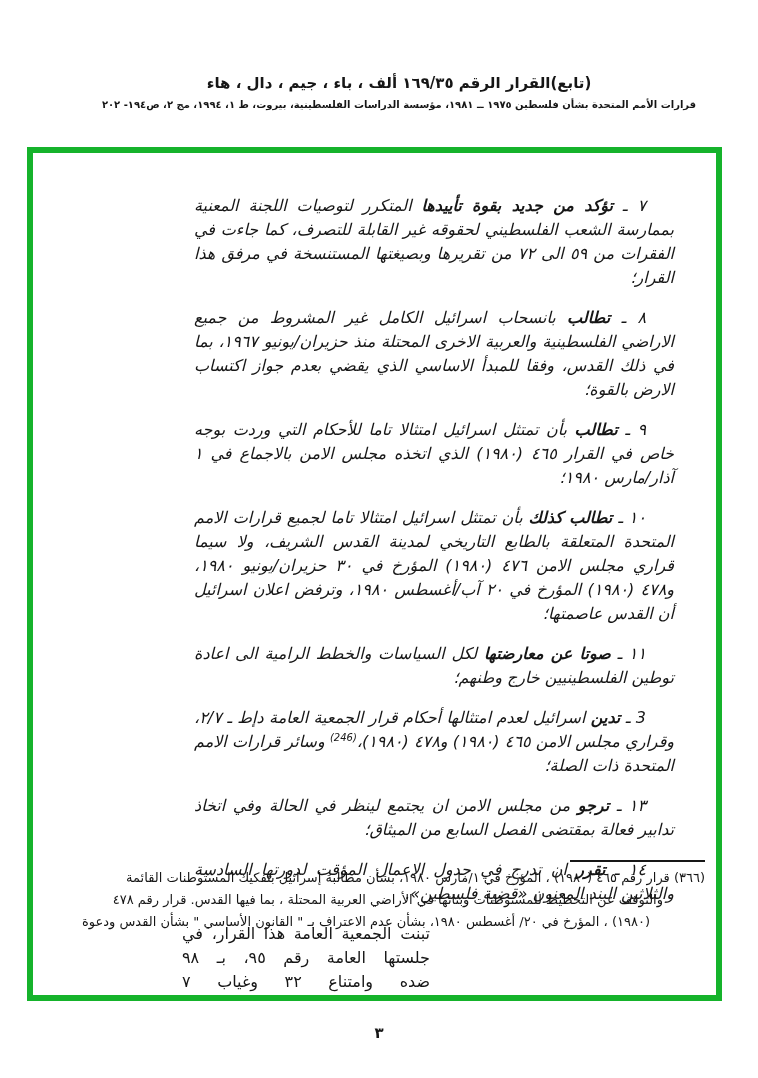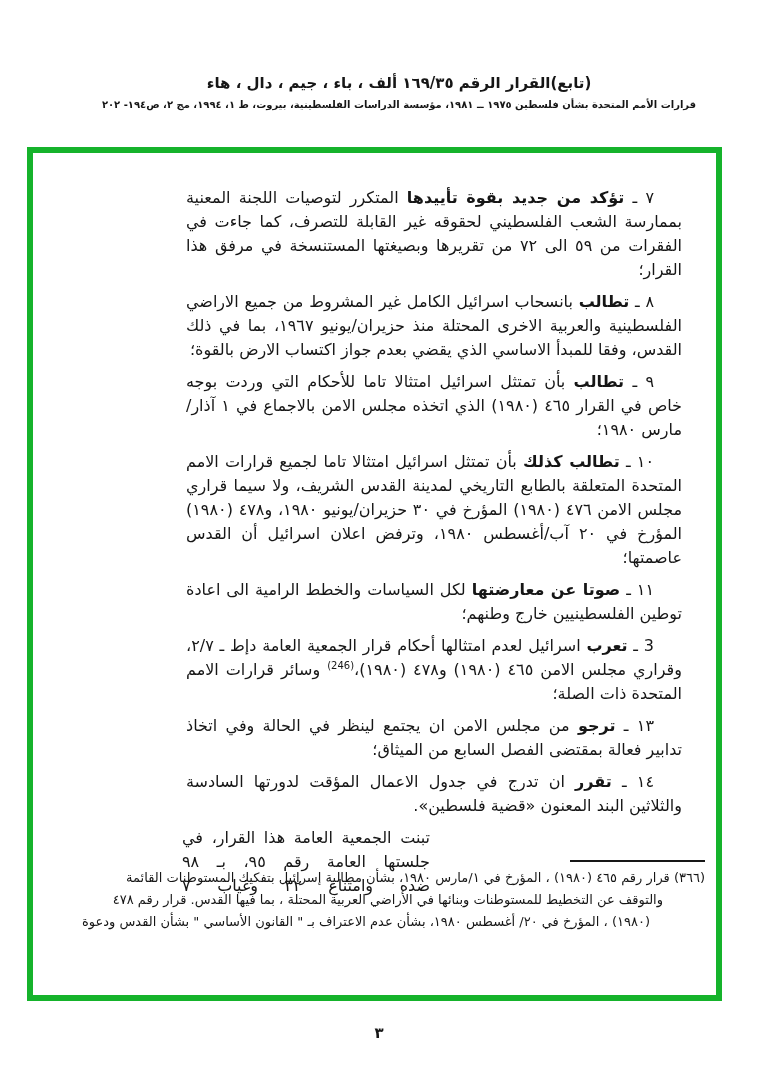--- a/index.html
+++ b/index.html
@@ -22,21 +22,21 @@
     box-sizing:border-box;
     border:6px solid #15b32b;
     background:#fff;
   }
   
   .bodytext{
     position:absolute;top:25px;right:26px;width:512px;
     font-size:16px;line-height:24px;
     text-align:justify;
   }
-  .para{margin:8px;text-indent:28px;}
+  .para{margin:16px;text-indent:28px;font-style:italic;}
   .para .lead{font-weight:bold;}
   .fnref{font-size:10px;vertical-align:super;line-height:0;}
   
   .adoption{width:248px;margin-right:260px;margin-top:2px;}
   .adoption .aline{
     text-align:justify;
     text-align-last:justify;
     -moz-text-align-last:justify;
   }
   
@@ -95,21 +95,21 @@
       </p>
 
       <p class="para">
         <span class="num">١١ ـ</span>
         <b class="lead">صوتا عن معارضتها</b>
         <span>لكل السياسات والخطط الرامية الى اعادة توطين الفلسطينيين خارج وطنهم؛</span>
       </p>
 
       <p class="para">
         <span class="num">3 ـ</span>
-        <b class="lead">تعرب</b>
+        <b class="lead">تدين</b>
         <span>اسرائيل لعدم امتثالها أحكام قرار الجمعية العامة دإط ـ ٢/٧، وقراري مجلس الامن ٤٦٥ (١٩٨٠) و٤٧٨ (١٩٨٠)،</span><sup class="fnref">(246)</sup>
         <span>وسائر قرارات الامم المتحدة ذات الصلة؛</span>
       </p>
 
       <p class="para">
         <span class="num">١٣ ـ</span>
         <b class="lead">ترجو</b>
         <span>من مجلس الامن ان يجتمع لينظر في الحالة وفي اتخاذ تدابير فعالة بمقتضى الفصل السابع من الميثاق؛</span>
       </p>
 

